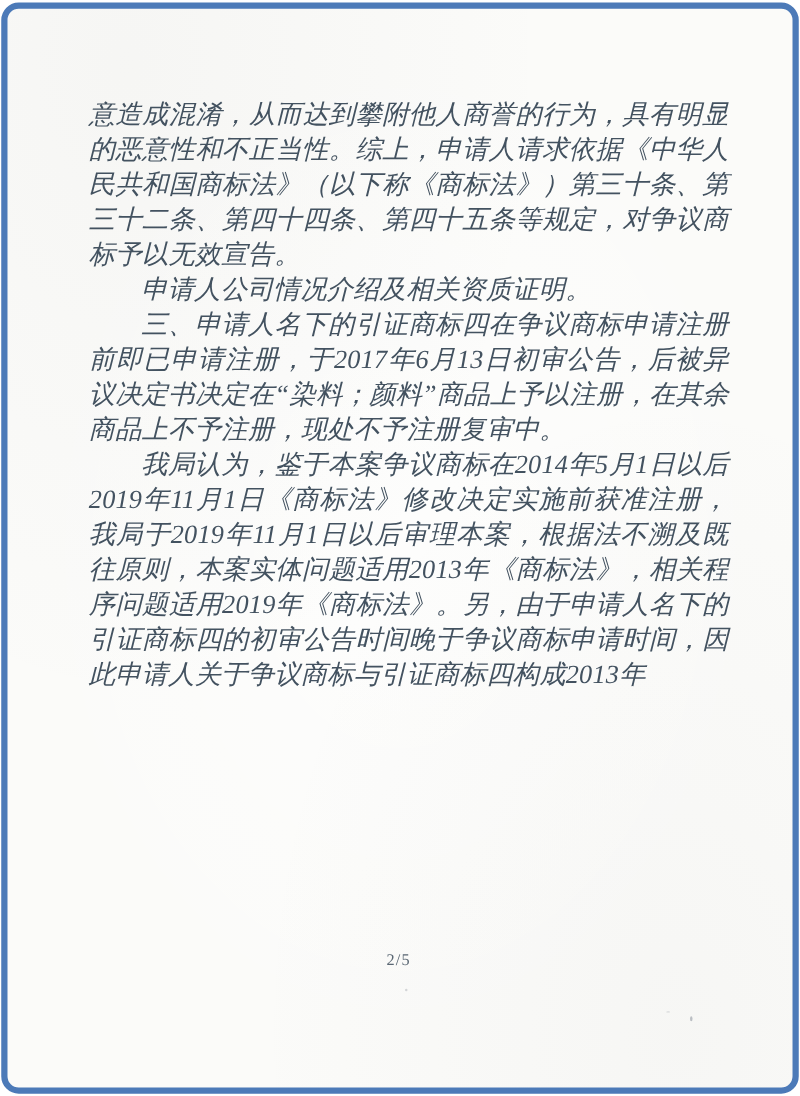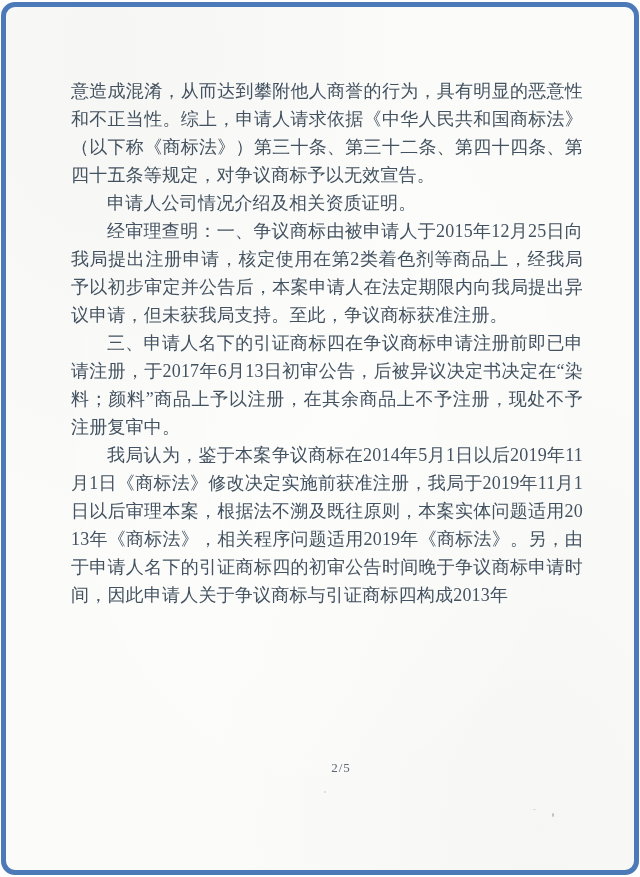--- a/index.html
+++ b/index.html
@@ -28,31 +28,32 @@
       var(--page-bg);
     overflow:hidden;
   }
   .text-block{
     position:absolute;
     left:65px;top:70px;
     width:512px;
   }
   .para{
     margin:0;
-    font-size:18px;
+    font-size:21px;
     line-height:28px;
     text-align:justify;
     color:var(--text-color);
     letter-spacing:0.2px;
     word-break:break-all;
+    font-style:italic;
   }
   .para.indent{ text-indent:2em; }
   .page-number{
     position:absolute;
-    left:79px;top:753px;
+    left:57px;top:753px;
     width:512px;
     text-align:center;
     font-size:13px;
     letter-spacing:1px;
     color:#5a6773;
   }
   .scan-speck{
     position:absolute;
     background:#8b919a;
     border-radius:50%;
@@ -62,21 +63,20 @@
   .speck-b{ left:527px; top:802px; width:3px; height:1px; opacity:0.3; }
   .speck-c{ left:318px; top:784px; width:2px; height:2px; opacity:0.35; }
 </style>
 </head>
 <body>
 
 <div class="frame">
   <div class="text-block">
       <p class="para">意造成混淆，从而达到攀附他人商誉的行为，具有明显的恶意性和不正当性。综上，申请人请求依据《中华人民共和国商标法》（以下称《商标法》）第三十条、第三十二条、第四十四条、第四十五条等规定，对争议商标予以无效宣告。</p>
       <p class="para indent">申请人公司情况介绍及相关资质证明。</p>
-      <p class="para indent">经审理查明：一、争议商标由被申请人于2015年12月25日向我局提出注册申请，核定使用在第2类着色剂等商品上，经我局予以初步审定并公告后，本案申请人在法定期限内向我局提出异议申请，但未获我局支持。至此，争议商标获准注册。</p>
       <p class="para indent">三、申请人名下的引证商标四在争议商标申请注册前即已申请注册，于2017年6月13日初审公告，后被异议决定书决定在“染料；颜料”商品上予以注册，在其余商品上不予注册，现处不予注册复审中。</p>
       <p class="para indent">我局认为，鉴于本案争议商标在2014年5月1日以后2019年11月1日《商标法》修改决定实施前获准注册，我局于2019年11月1日以后审理本案，根据法不溯及既往原则，本案实体问题适用2013年《商标法》，相关程序问题适用2019年《商标法》。另，由于申请人名下的引证商标四的初审公告时间晚于争议商标申请时间，因此申请人关于争议商标与引证商标四构成2013年</p>
     </div>
   <div class="page-number">2/5</div>
   <div class="scan-speck speck-a"></div>
   <div class="scan-speck speck-b"></div>
   <div class="scan-speck speck-c"></div>
 </div>
 
 </body></html>

